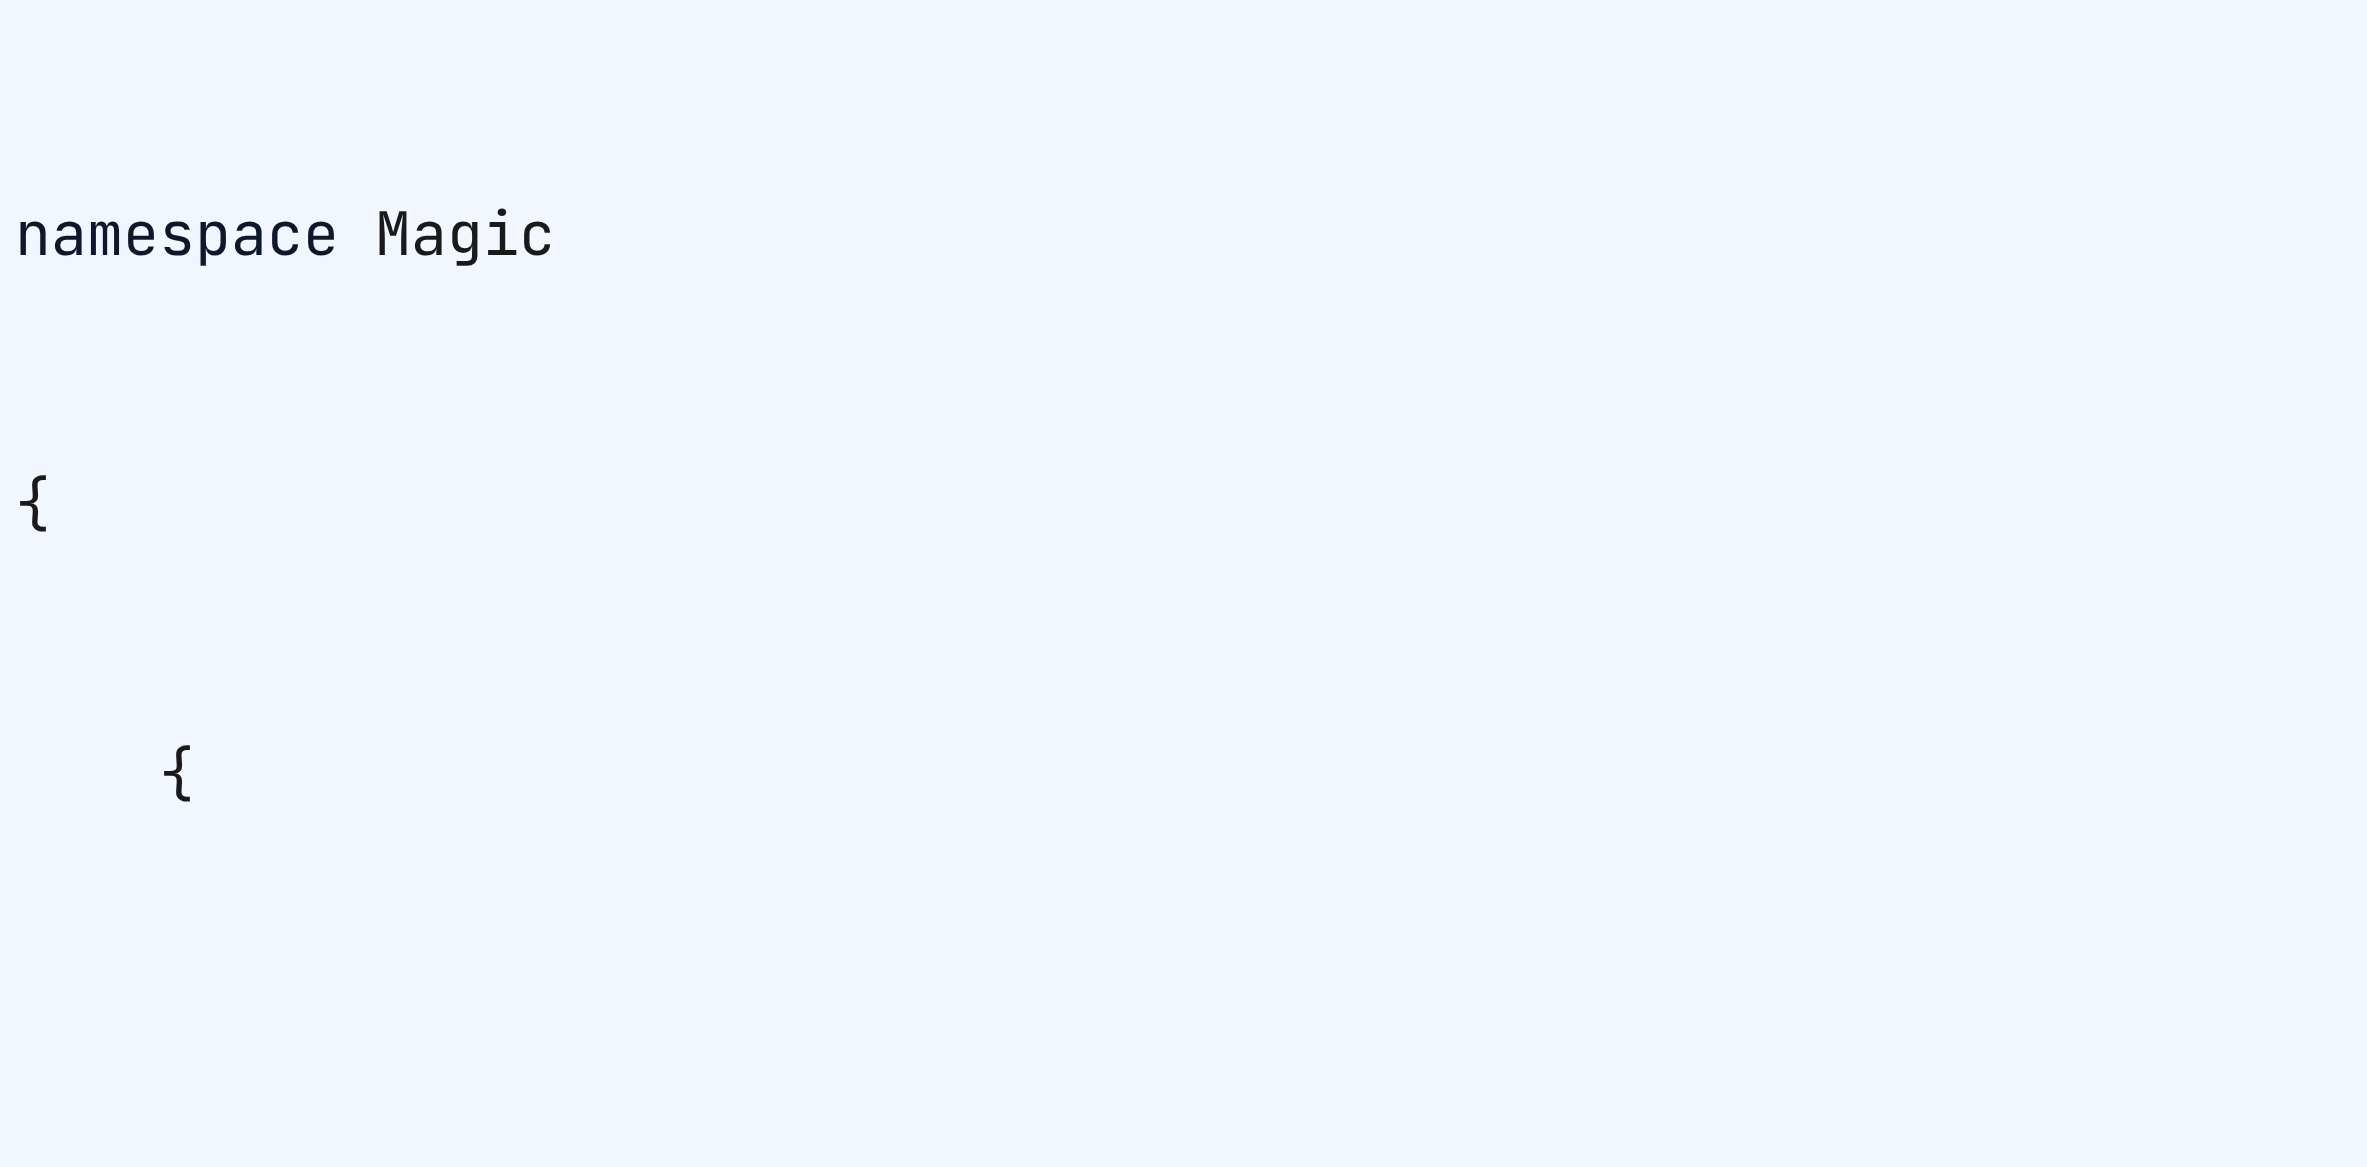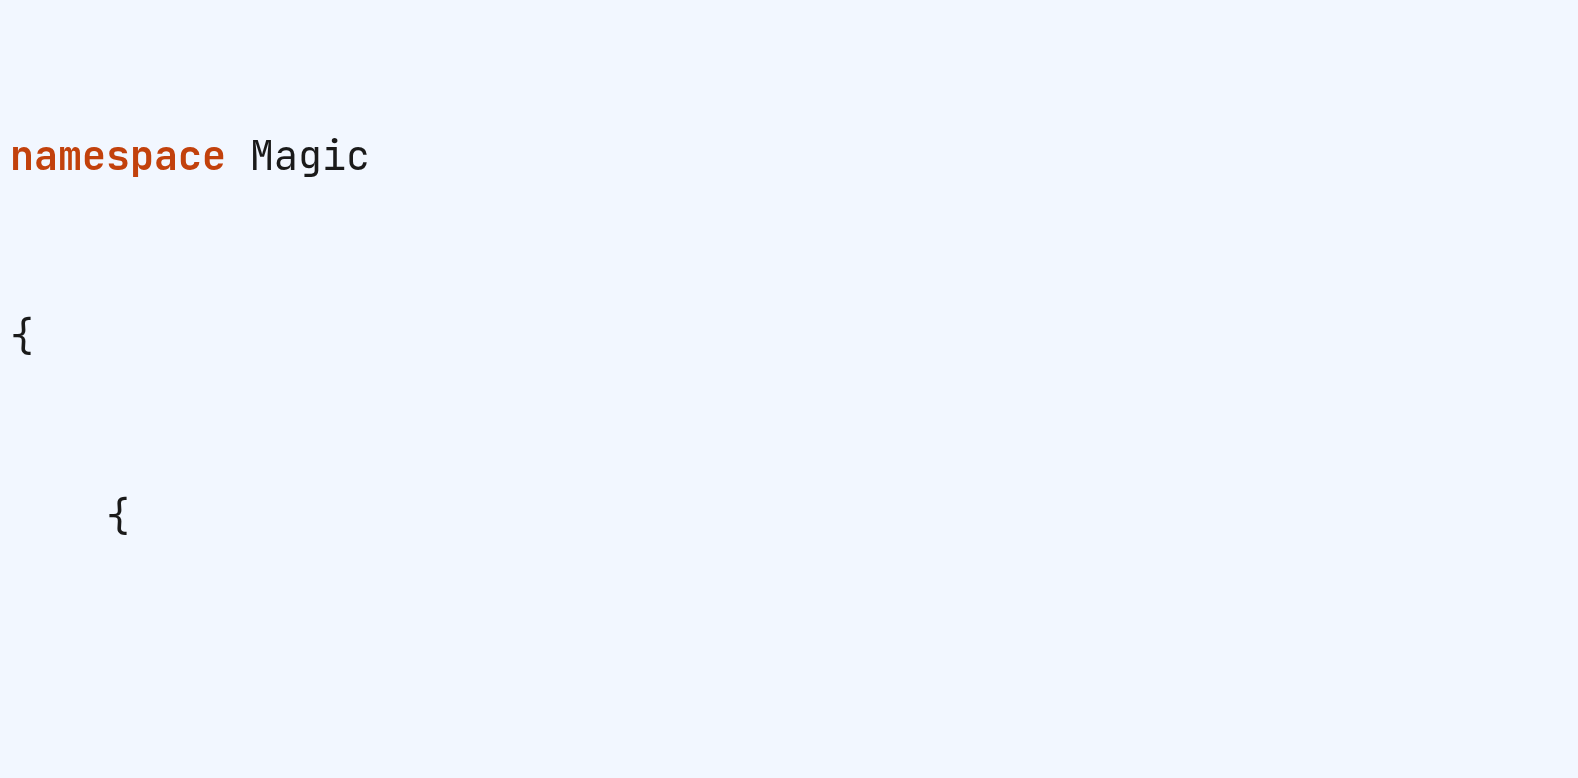--- a/index.html
+++ b/index.html
@@ -11,21 +11,21 @@
     font-family: "JetBrains Mono", "Fira Code", "Menlo", "Consolas", monospace;
     font-size: 40px;
     line-height: 1.5;
     color: #1a1a1a;
     overflow: hidden;
   }
   .code-area {
     padding: 6px 10px 10px 10px;
     white-space: pre;
   }
-  .kw { color: #c2410c; font-weight: 700; }
+  .kw { color: #0f172a; font-weight: 400; }
   .ident { color: #1a1a1a; margin-top: 15px; }
   .brace { color: #1a1a1a; }
   .line { display: block; }
   .indent1 { padding-left: 96px; }
 </style>
 </head>
 <body>
 
 <div class="code-area">
   <span class="line"><span class="kw">namespace</span><span> </span><span class="ident">Magic</span></span>

